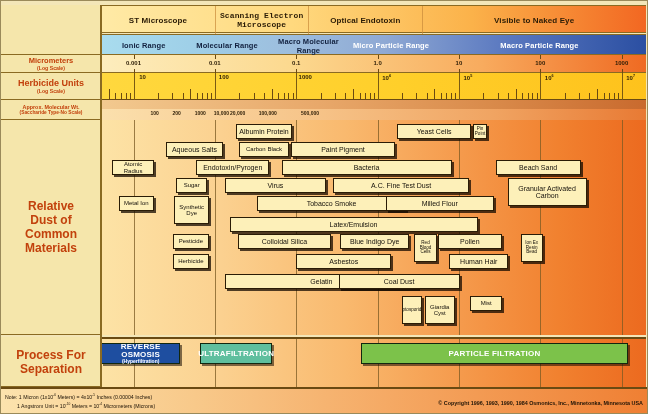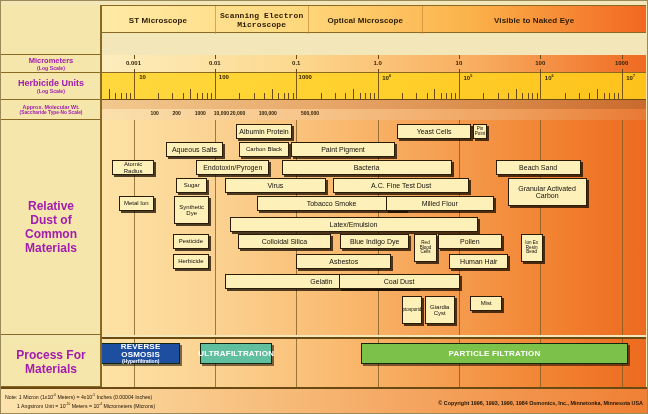--- a/index.html
+++ b/index.html
@@ -6,21 +6,21 @@
   body{font-family:"Liberation Sans",sans-serif;}
   #page{position:relative;width:648px;height:414px;overflow:hidden;background:#f3e6b8;
         border:1px solid #9a8a5a;box-sizing:border-box;}
 
   
   .abs{position:absolute;box-sizing:border-box;}
 
   
   .leftcol{left:0;width:100px;background:#f5e6ab;box-sizing:border-box;}
   .leftlabel{display:flex;align-items:center;justify-content:center;text-align:center;
-             color:#a21caf;font-weight:bold;}
+             color:#c2410c;font-weight:bold;}
 
   
   .microscope-band{display:flex;align-items:center;justify-content:center;text-align:center;
       font-size:8px;font-weight:bold;color:#2b1c06;letter-spacing:.1px;}
   .range-band{display:flex;align-items:center;justify-content:center;text-align:center;
       font-size:7.5px;font-weight:bold;color:#12213f;letter-spacing:.1px;}
 
   
   .tick{position:absolute;background:#6a4a12;width:1px;}
   .ticklabel{position:absolute;font-size:6px;font-weight:bold;color:#2b1c06;
@@ -52,24 +52,31 @@
   sup{font-size:.62em;vertical-align:super;}
 </style>
 </head>
 <body>
 
 <div id="page">
     <div class="abs" style="left: 100px; top: 4px; width: 545px; height: 28px; background: linear-gradient(to right, rgb(255, 234, 166) 0%, rgb(255, 217, 126) 35%, rgb(251, 178, 74) 68%, rgb(242, 103, 34) 100%); border-top: 1px solid rgb(138, 106, 34); border-bottom: 1px solid rgb(138, 106, 34);">
       <div class="abs microscope-band" style="left: 0px; top: 0px; width: 113.881px; height: 28px;">ST Microscope</div>
       <div class="abs microscope-band" style="left: 113.881px; top: 0px; width: 93.5448px; height: 28px; font-family: Liberation Mono, monospace;">Scanning Electron Microscope</div>
       <div class="abs" style="left: 113.881px; top: 0px; width: 1px; height: 28px; background: rgb(201, 138, 58); opacity: 0.7;"></div>
-      <div class="abs microscope-band" style="left: 207.425px; top: 0px; width: 113.881px; height: 28px;">Optical Microscope</div>
+      <div class="abs microscope-band" style="left: 207.425px; top: 0px; width: 113.881px; height: 28px;">Optical Endotoxin</div>
       <div class="abs" style="left: 207.425px; top: 0px; width: 1px; height: 28px; background: rgb(201, 138, 58); opacity: 0.7;"></div>
       <div class="abs microscope-band" style="left: 321.306px; top: 0px; width: 223.694px; height: 28px;">Visible to Naked Eye</div>
       <div class="abs" style="left: 321.306px; top: 0px; width: 1px; height: 28px; background: rgb(201, 138, 58); opacity: 0.7;"></div>
+    </div>
+    <div class="abs" style="left: 100px; top: 33px; width: 545px; height: 21px; background: linear-gradient(to right, rgb(169, 220, 238) 0%, rgb(159, 208, 232) 16%, rgb(157, 190, 222) 34%, rgb(143, 169, 212) 52%, rgb(91, 121, 192) 74%, rgb(43, 79, 162) 100%); border-top: 1px solid rgb(138, 106, 34); border-bottom: 1px solid rgb(138, 106, 34);">
+      <div class="abs range-band" style="left: 0px; top: 0px; width: 85.4104px; height: 21px;">Ionic Range</div>
+      <div class="abs range-band" style="left: 85.4104px; top: 0px; width: 81.3433px; height: 21px;">Molecular Range</div>
+      <div class="abs range-band" style="left: 166.754px; top: 0px; width: 81.3433px; height: 21px;">Macro Molecular Range</div>
+      <div class="abs range-band" style="left: 248.097px; top: 0px; width: 83.7836px; height: 21px; color: rgb(255, 255, 255);">Micro Particle Range</div>
+      <div class="abs range-band" style="left: 331.881px; top: 0px; width: 213.119px; height: 21px; color: rgb(255, 255, 255);">Macro Particle Range</div>
     </div>
     <div class="abs" style="left: 100px; top: 54px; width: 545px; height: 18px; background: linear-gradient(to right, rgb(253, 237, 190) 0%, rgb(252, 217, 143) 35%, rgb(248, 171, 94) 70%, rgb(239, 106, 34) 100%); border-bottom: 1px solid rgb(138, 106, 34);">
       <div class="tick" style="left: 32.5373px; top: 0px; height: 4px;"></div>
       <div class="tick" style="left: 32.5373px; top: 14px; height: 4px;"></div>
       <div class="ticklabel" style="left: 32.5373px; top: 5px;">0.001</div>
       <div class="tick" style="left: 113.881px; top: 0px; height: 4px;"></div>
       <div class="tick" style="left: 113.881px; top: 14px; height: 4px;"></div>
       <div class="ticklabel" style="left: 113.881px; top: 5px;">0.01</div>
       <div class="tick" style="left: 195.224px; top: 0px; height: 4px;"></div>
       <div class="tick" style="left: 195.224px; top: 14px; height: 4px;"></div>
@@ -247,21 +254,21 @@
       <div style="font-size: 4.8px; font-weight: bold;">(Saccharide Type-No Scale)</div>
     </div>
     <div class="abs leftcol leftlabel" style="top: 119px; height: 215px; flex-direction: column; border-bottom: 1px solid rgb(138, 106, 34);">
       <div style="font-size: 12px; white-space: pre-line;">Relative
 Dust of
 Common
 Materials</div>
     </div>
     <div class="abs leftcol leftlabel" style="top: 336px; height: 50px; flex-direction: column; border-bottom: 1px solid rgb(138, 106, 34);">
       <div style="font-size: 12px; white-space: pre-line;">Process For
-Materials</div>
+Separation</div>
     </div>
     <div class="abs" style="left: 99px; top: 4px; width: 2px; height: 382px; background: rgb(138, 106, 34);"></div>
     <div class="abs" style="left: 0px; top: 386px; width: 648px; height: 26px; background: linear-gradient(to right, rgb(252, 227, 173) 0%, rgb(248, 201, 138) 30%, rgb(245, 169, 100) 60%, rgb(239, 127, 51) 100%); border-top: 2px solid rgb(106, 74, 18);">
       <div class="note" style="left: 4px; top: 4px;">Note: 1 Micron (1x10<sup>-6</sup> Meters) = 4x10<sup>-5</sup> Inches (0.00004 Inches)</div>
       <div class="note" style="left: 16px; top: 13px;">1 Angstrom Unit = 10<sup>-10</sup> Meters = 10<sup>-4</sup> Micrometers (Microns)</div>
       <div class="copy" style="right: 6px; top: 11px;">© Copyright 1996, 1993, 1990, 1984 Osmonics, Inc., Minnetonka, Minnesota USA</div>
     </div>
   </div>
 
 </body></html>

